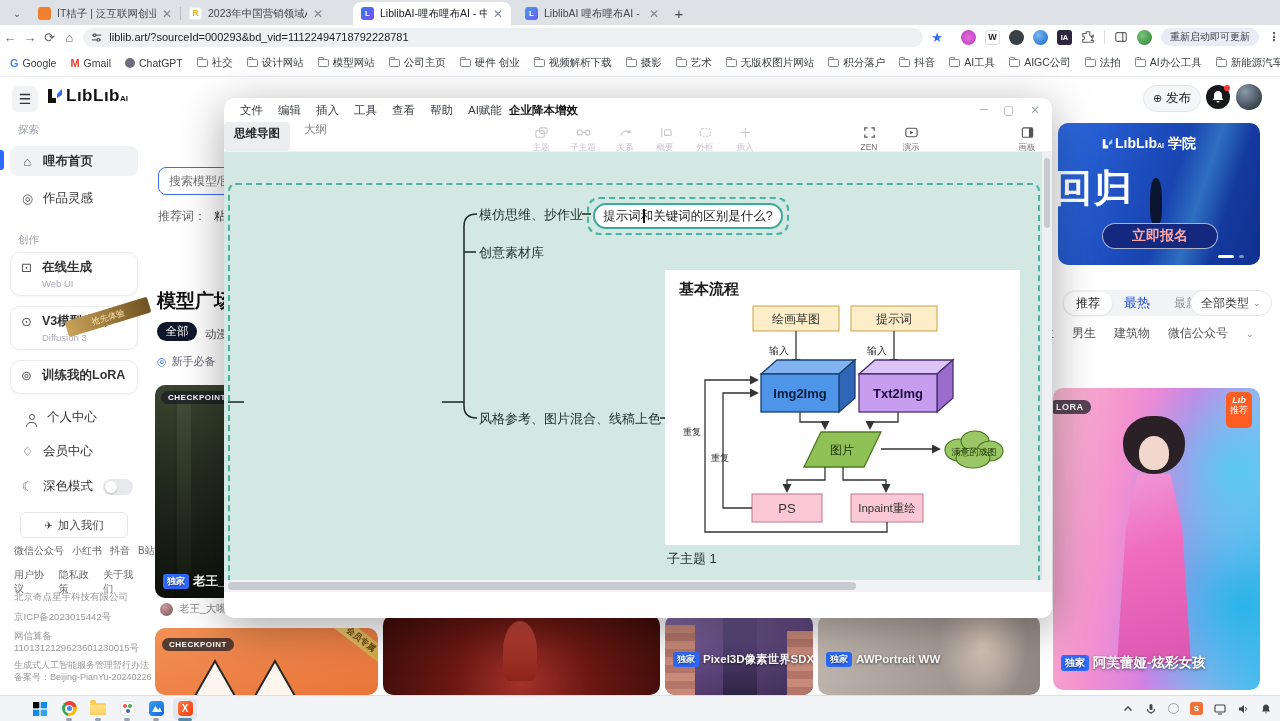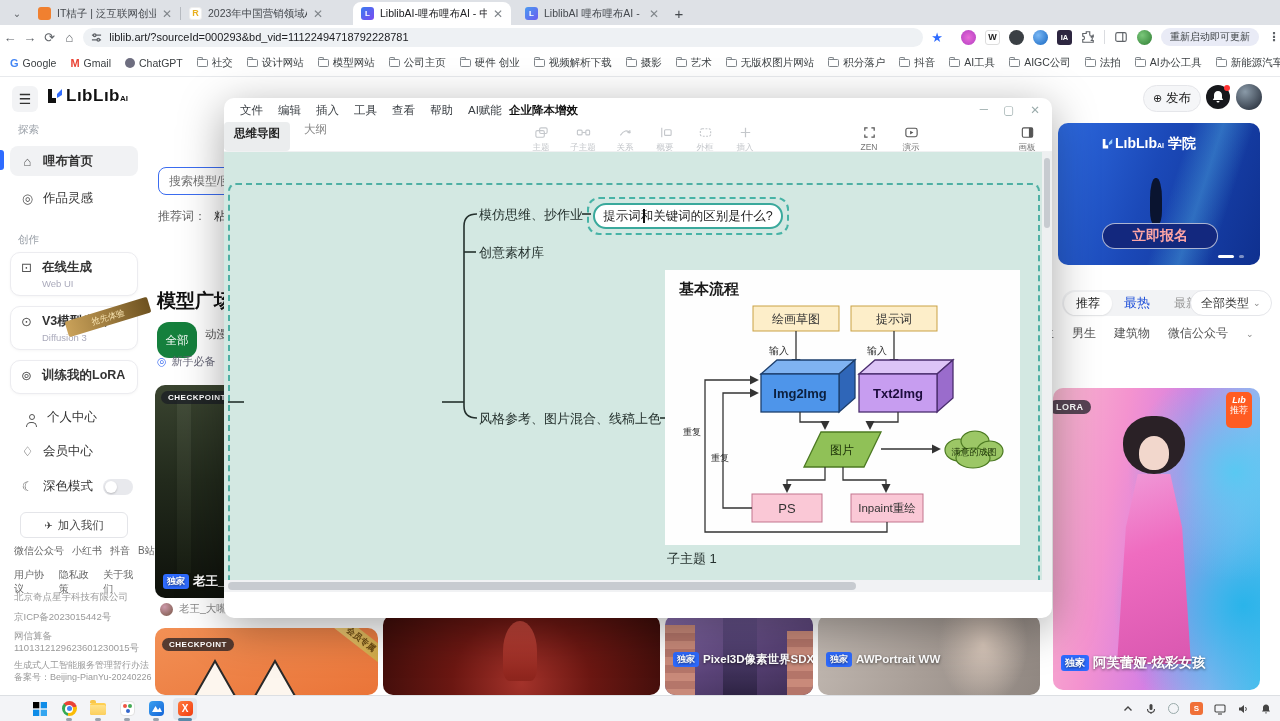--- a/index.html
+++ b/index.html
@@ -304,21 +304,21 @@
     <div class="r" style="left:14px;top:552px;font-size:9.5px;color:#999">网信算备</div>
     <div class="r" style="left:14px;top:564px;font-size:9.5px;color:#999">1101312129623601230015号</div>
     <div class="r" style="left:14px;top:581px;font-size:9px;color:#999">生成式人工智能服务管理暂行办法</div>
     <div class="r" style="left:14px;top:593px;font-size:9px;color:#999">备案号：Beijing-PianYu-20240226</div>
 
     <div class="r" style="left:158px;top:89px;width:196px;height:28px;border:1.5px solid #3b6cf0;border-radius:8px;background:#fff;display:flex;align-items:center;padding:0 10px">
       <input style="border: none; outline: none; font-size: 12px; width: 100%; color: rgb(51, 51, 51); background: transparent;" placeholder="搜索模型/图片">
     </div>
     <div class="r" style="left:158px;top:130px;font-size:12px;color:#666"><span>推荐词：</span><span style="color:#333;margin-left:8px">粘土</span></div>
     <div class="r" style="left:157px;top:210px;font-size:19px;font-weight:bold;color:#111">模型广场</div>
-    <div class="r" style="left:157px;top:244px;width:40px;height:36px;background:#15803d;color:#fff;border-radius:12px;display:flex;align-items:center;justify-content:center;font-size:11.5px">全部</div>
+    <div class="r" style="left:157px;top:244px;width:40px;height:19px;background:#0f172a;color:#fff;border-radius:12px;display:flex;align-items:center;justify-content:center;font-size:11.5px">全部</div>
     <div class="r chip" style="left:205px;top:249px">动漫</div>
     <div class="r" style="left:157px;top:276px;font-size:11px;color:#667;display:flex;gap:5px;align-items:center">
       <span style="color:#3b6cf0">◎</span>
         <span>新手必备</span>
     </div>
 
     <div class="card" style="left:155px;top:307px;width:190px;height:213px;background:linear-gradient(180deg,#3a4430 0%,#222a1c 45%,#0e110b 100%)">
       <div class="r" style="left:22px;top:8px;width:14px;height:180px;background:linear-gradient(180deg,#4a5440,#1a2014);opacity:.7"></div>
       <div class="r" style="left:160px;top:0;width:18px;height:200px;background:linear-gradient(180deg,#434d38,#12160d);opacity:.6"></div>
       <span class="typepill" style="left:6px;top:6px">CHECKPOINT</span>
@@ -355,20 +355,21 @@
       <div class="r" style="left:110px;top:-20px;width:60px;height:200px;background:linear-gradient(90deg,transparent,#5ec8f0,transparent);opacity:.35;transform:rotate(18deg)"></div>
       <div class="r" style="left:42px;top:12px;display:flex;align-items:baseline;color:#fff">
         <svg width="15" height="15" viewBox="0 0 22 22" style="align-self:center">
             <path d="M4 3 v14 h8 v-5 h-4 v-9 z" fill="#fff"></path>
             <path d="M13 8 l5 -5 v6 l-5 3 z" fill="#9fd4ff"></path>
           </svg>
         <span style="font-size:14px;font-weight:bold">LıbLıb</span>
         <sup style="font-size:7px;font-weight:bold">AI</sup>
         <span style="font-size:14px;font-weight:bold;margin-left:4px">学院</span>
       </div>
+      <div class="r" style="left:-4px;top:40px;font-size:38px;font-weight:bold;color:#fff;letter-spacing:2px">回归</div>
       <div class="r" style="left:92px;top:55px;width:12px;height:46px;background:#0a1430;border-radius:45% 45% 30% 30%"></div>
       <div class="r" style="left:44px;top:100px;width:116px;height:26px;background:#13287e;border:1px solid rgba(255,255,255,.65);border-radius:14px;display:flex;align-items:center;justify-content:center;color:#fca5a5;font-size:14px;font-weight:bold">立即报名</div>
       <div class="r" style="right:26px;bottom:7px;width:16px;height:3px;background:#fff;border-radius:2px"></div>
       <div class="r" style="right:16px;bottom:7px;width:5px;height:3px;background:rgba(255,255,255,.45);border-radius:2px"></div>
     </div>
     <div class="r" style="left:1062px;top:212px;display:flex;align-items:center;background:#f2f3f5;border-radius:15px;height:26px;padding:2px">
       <span style="background:#fff;border-radius:13px;padding:3px 12px;font-size:12px;color:#222;box-shadow:0 1px 2px rgba(0,0,0,.08)">推荐</span>
       <span style="padding:3px 12px;font-size:13px;color:#1d4ed8">最热</span>
       <span style="padding:3px 12px;font-size:12px;color:#999">最新</span>
     </div>

